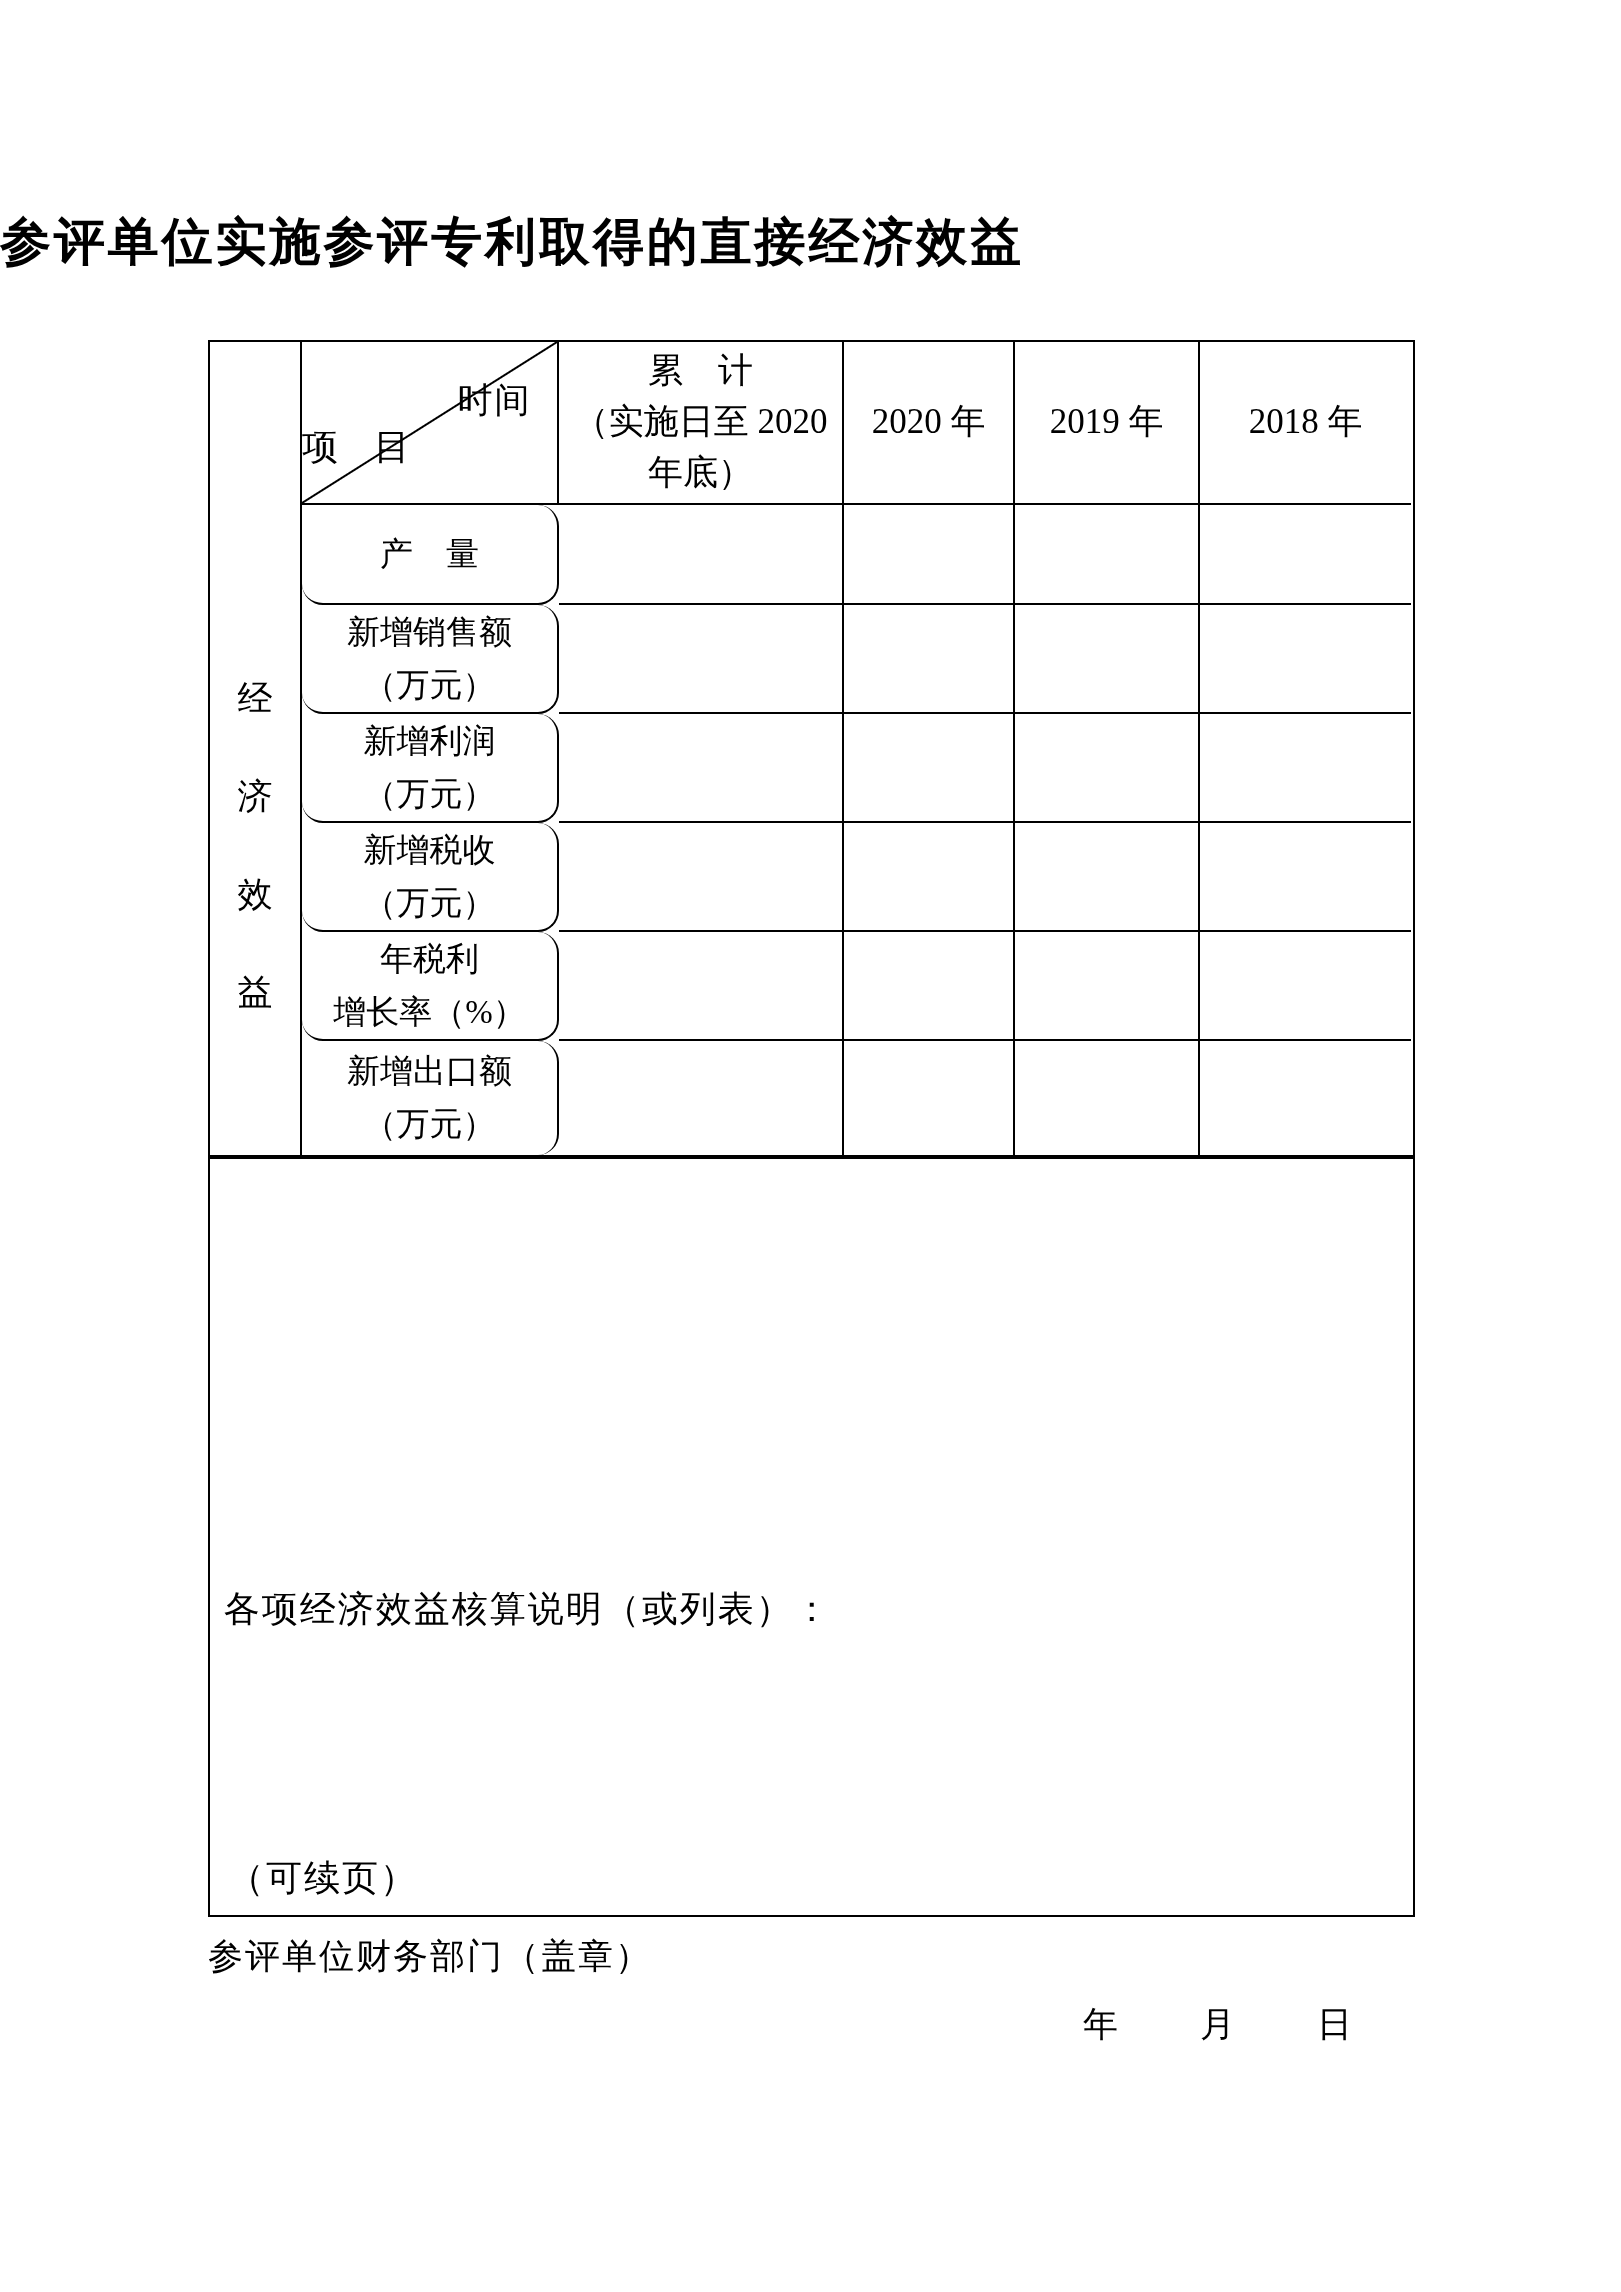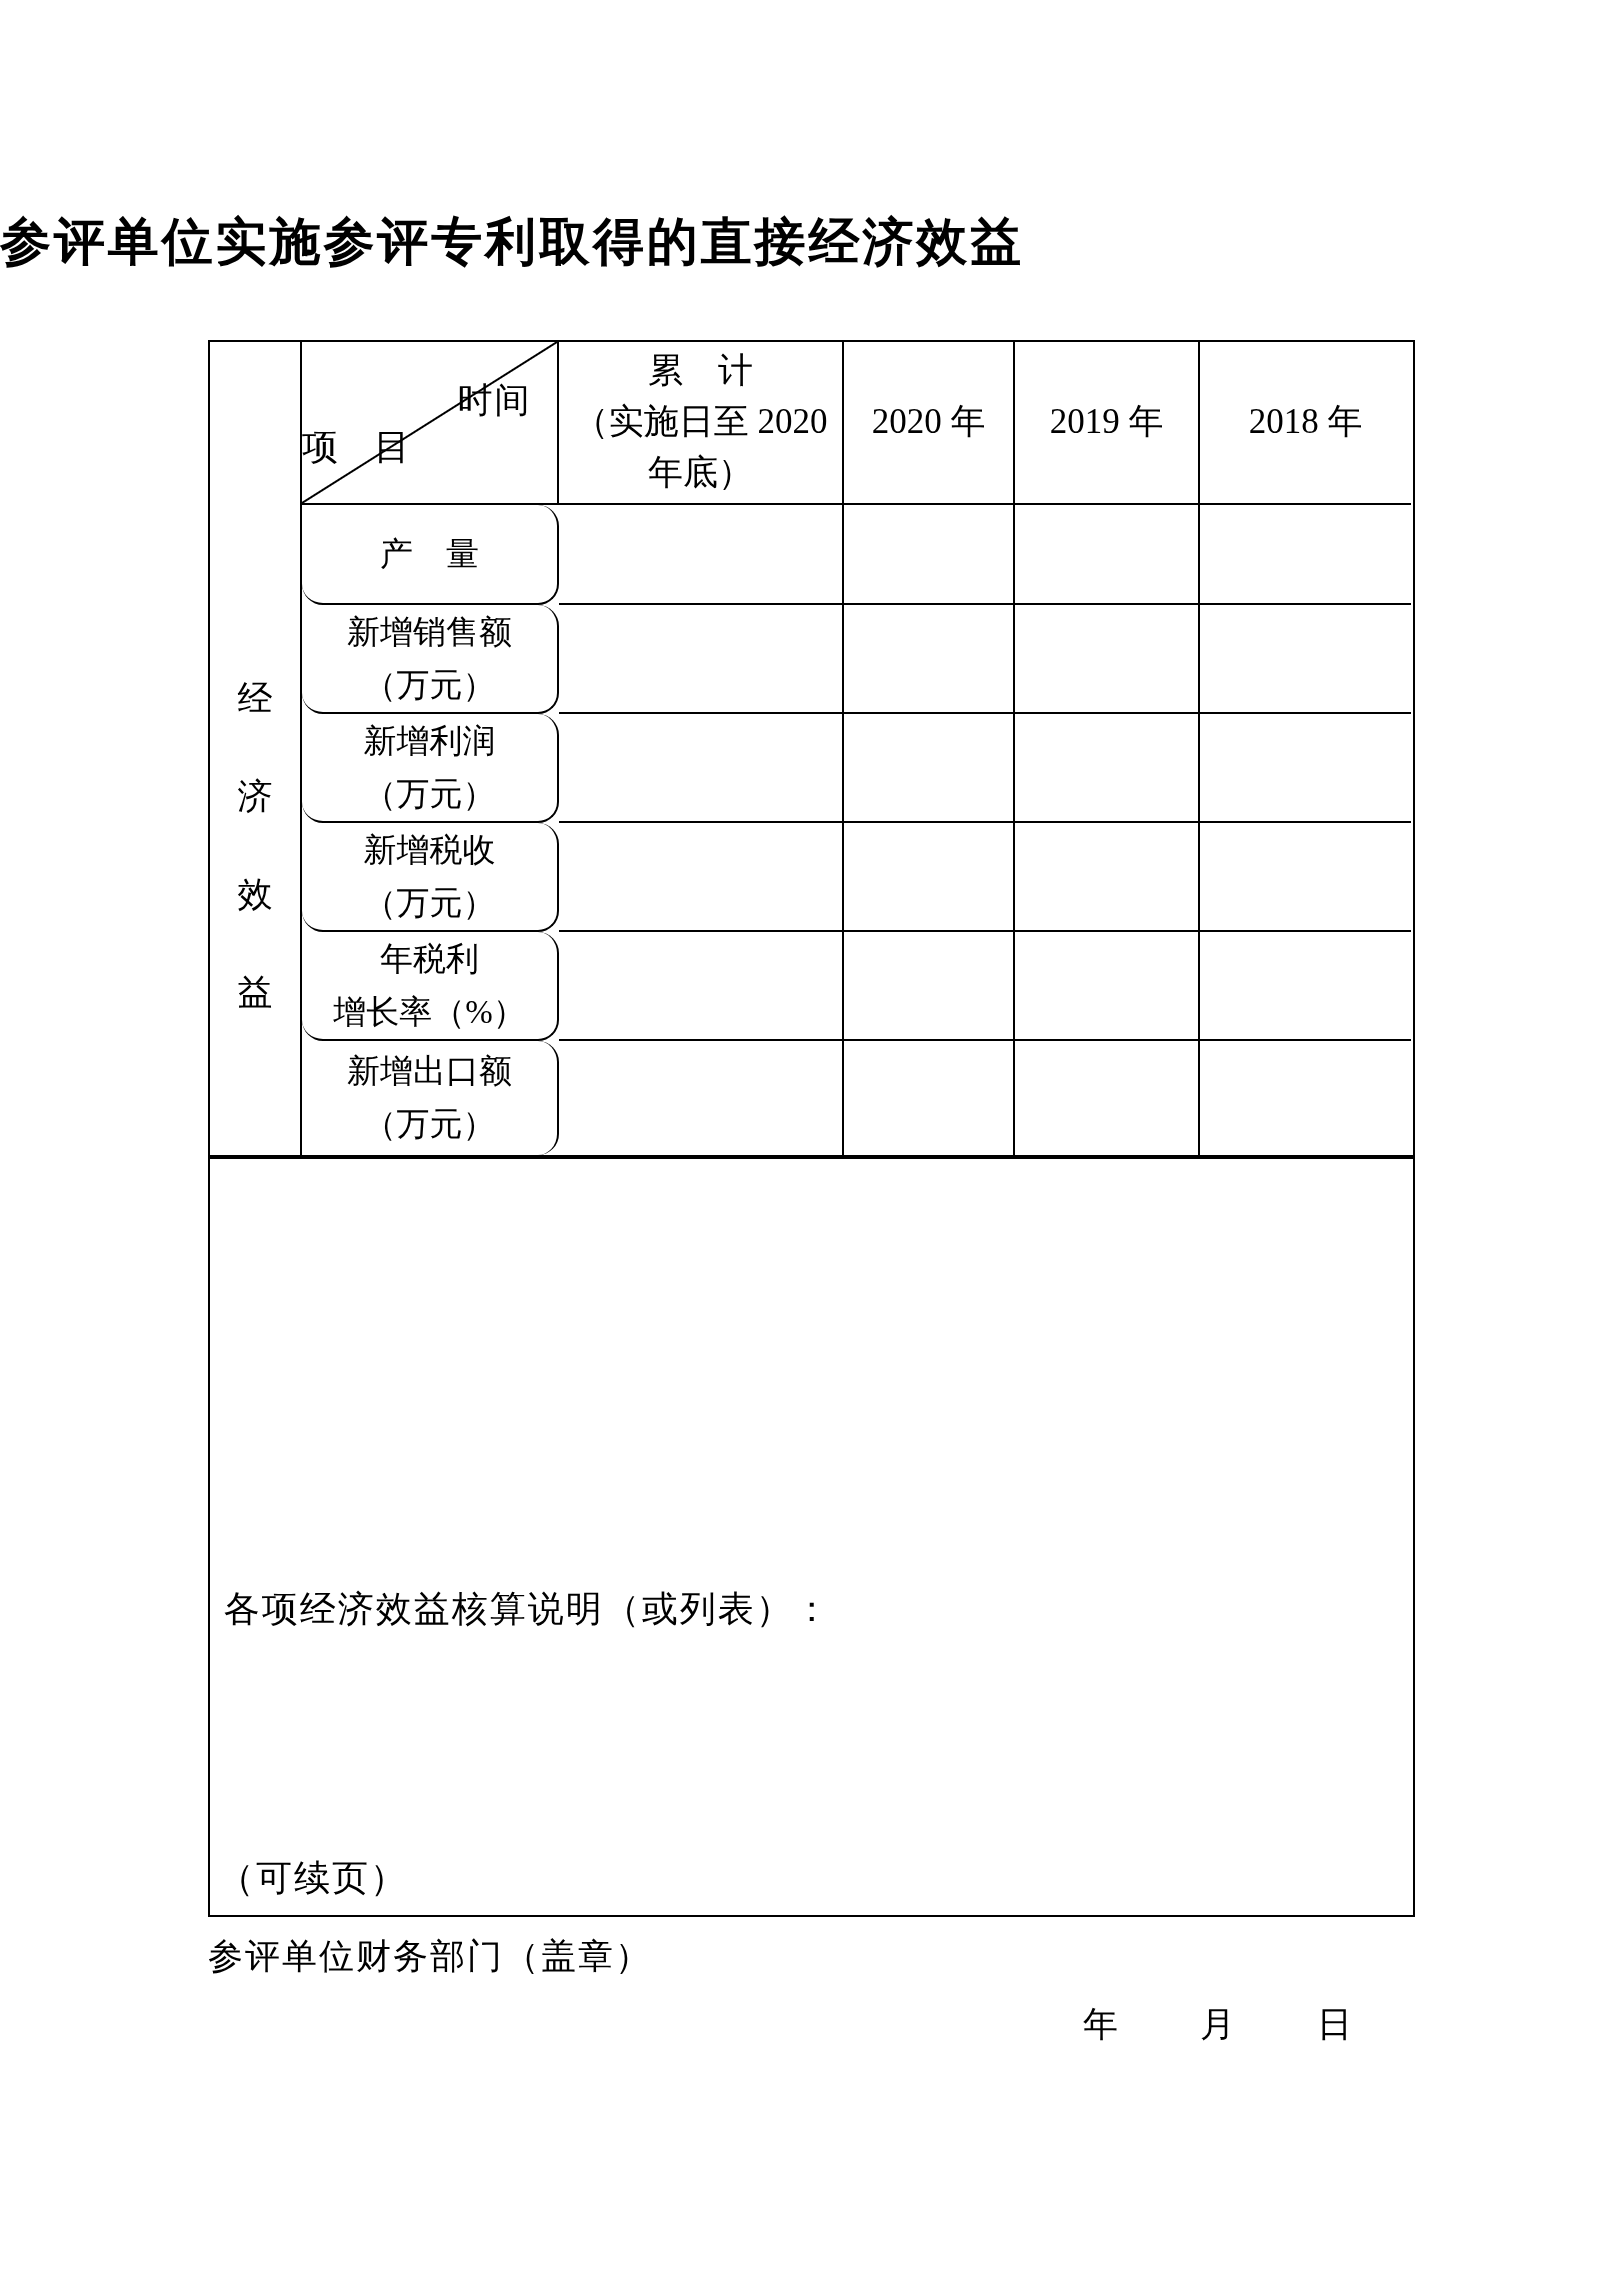--- a/index.html
+++ b/index.html
@@ -54,21 +54,21 @@
     position:absolute; left:208px; top:1155px; width:1207px; height:762px;
     box-sizing:border-box;
     border:2.9px solid #000; border-top:4.9px solid #000;
     font-size:36px;
   }
   .note-impl {
     position:absolute; top:15.7px; left:13.7px; right:7.8px;
     line-height:1.75; letter-spacing:2px; text-align:left;
   }
   .note-acct { position:absolute; top:394px; left:13.7px; letter-spacing:2px;margin-top:32px; }
-  .note-cont { position:absolute; bottom:11.8px; left:8px; letter-spacing:2px; }
+  .note-cont { position:absolute; bottom:11.8px; left:18px; letter-spacing:2px; }
   
   .sig {
     position:absolute; left:208px; top:1933px; width:1207px;
     box-sizing:border-box; text-align:left; padding-right:33px;
     font-size:35px; letter-spacing:2px;
   }
   .date {
     position:absolute; left:208px; top:2001px; width:1207px;
     box-sizing:border-box; display:flex; justify-content:flex-end;
     gap:82px; padding-right:63px; font-size:35px;

